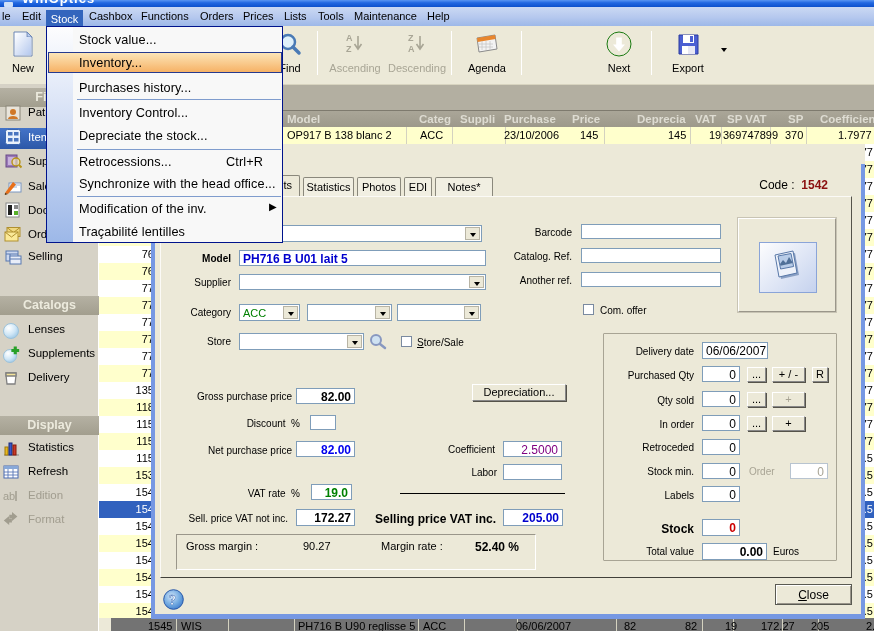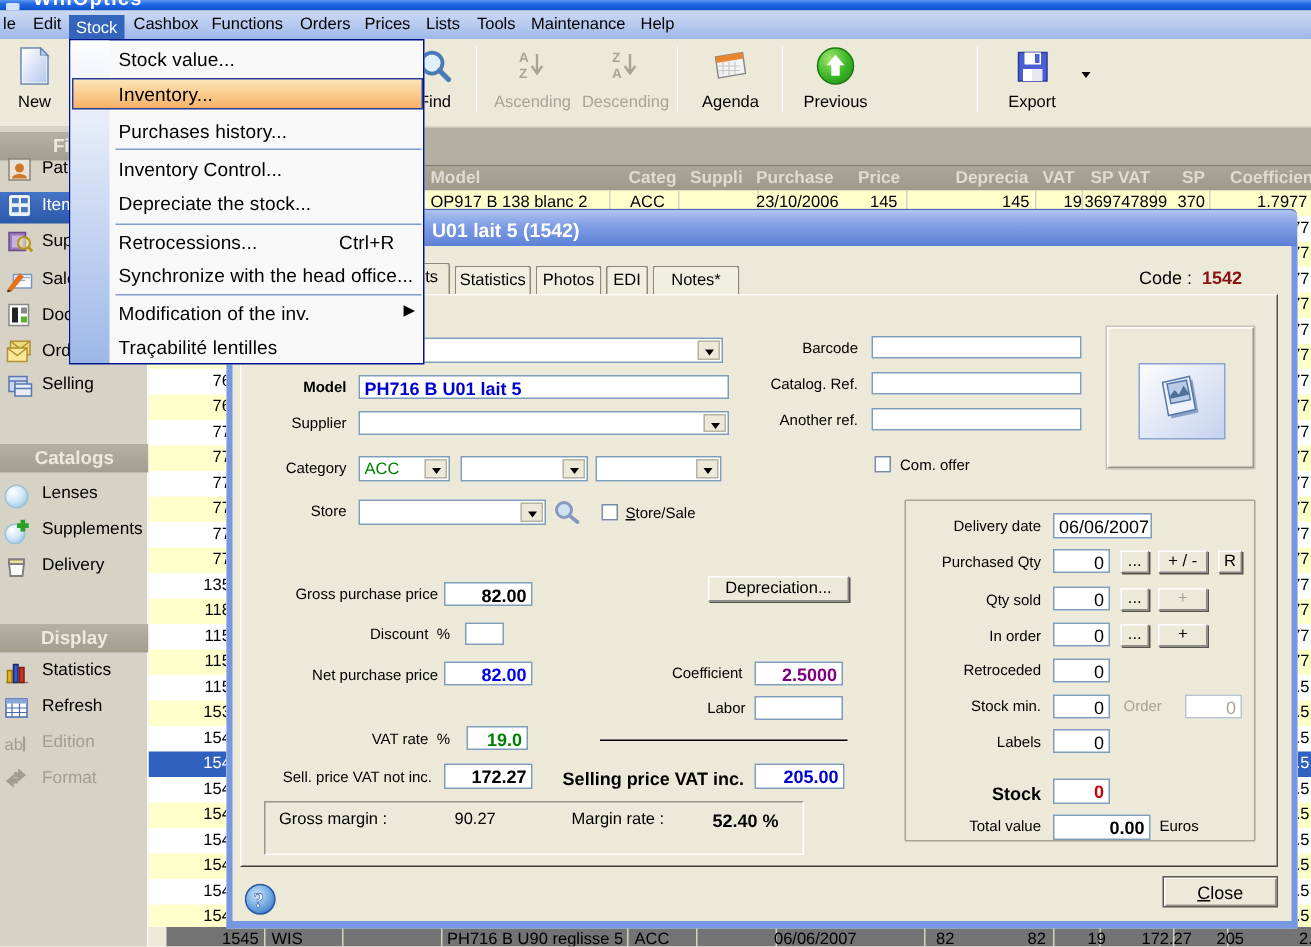--- a/index.html
+++ b/index.html
@@ -122,33 +122,26 @@
 <svg width="27" height="24" style="margin-top:4px" viewBox="0 0 27 24">
           <path d="M3 6 l18-3 l2 14 l-18 3 z" fill="#f3f3f3" stroke="#8a8a8a"></path>
           <path d="M3 6 l18-3 l.6 4 l-18 3 z" fill="#e8862d"></path>
           <g stroke="#c6c6c6" stroke-width=".8">
             <path d="M5 12 h14 M5 15 h14"></path>
             <path d="M8 9 v9 M12 9 v9 M16 9 v9"></path>
           </g>
         </svg>
 <div class="lab">Agenda</div></div>
 <div class="tsep" style="left:521px"></div>
-<div class="tbtn" style="left:532px;width:50px">
+<div class="tbtn" style="left:596px;width:46px">
 <svg width="26" height="26" style="margin-top:3px" viewBox="0 0 26 26">
-          <defs>
-            <radialGradient id="gg" cx=".35" cy=".3" r=".9">
-              <stop offset="0" stop-color="#9fe66a"></stop>
-              <stop offset=".55" stop-color="#3db529"></stop>
-              <stop offset="1" stop-color="#1e8a12"></stop>
-            </radialGradient>
-          </defs>
           <circle cx="13" cy="13" r="12" fill="url(#gg)" stroke="#1a7a10"></circle>
-          <path d="M13 5.5 l6 7 h-3.2 v7 h-5.6 v-7 H7 z" fill="#fff"></path>
-        </svg>
-<div class="lab">Previous</div></div>
+          <path d="M13 20.5 l-6-7 h3.2 v-7 h5.6 v7 h3.2 z" fill="#fff"></path>
+        </svg>
+<div class="lab">Next</div></div>
 <div class="tsep" style="left:651px"></div>
 <div class="tbtn" style="left:663px;width:50px">
 <svg width="23" height="23" style="margin-top:5px" viewBox="0 0 23 23">
           <path d="M2 2 h19 v19 h-19 z" fill="#4b5fd2" stroke="#2b3a9e"></path>
           <path d="M6 2 h11 v8 h-11 z" fill="#fff"></path>
           <path d="M13 3 h3 v6 h-3 z" fill="#4b5fd2"></path>
           <path d="M5 13 h13 v8 h-13 z" fill="#e8e8f4"></path>
           <path d="M5 13 h6 v8 h-6 z" fill="#fff"></path>
         </svg>
 <div class="lab">Export</div></div>
@@ -458,23 +451,20 @@
       <span style="left:312px">ACC</span>
 <span style="left:405px">06/06/2007</span>
       <span style="left:513px">82</span>
       <span style="left:574px">82</span>
 <span style="left:614px">19</span>
       <span style="left:650px">172.27</span>
       <span style="left:700px">205</span>
 <span style="left:755px">2.5</span>
 </div>
 <div id="dialog" class="abs">
-<div id="dlg-title">
-        <span>U01 lait 5 (1542)</span>
-      </div>
 <div id="dlg-body">
 <div class="tab" style="left:25px;top:11px;width:120px;height:21px;text-align:right;padding-right:7px;background:#ece9d8">Componen​ts</div>
 <div class="tab" style="left:148px;left:148px;width:51px">Statistics</div>
 <div class="tab" style="left:202px;width:44px">Photos</div>
 <div class="tab" style="left:249px;width:28px">EDI</div>
 <div class="tab" style="left:280px;width:58px">Notes*</div>
 <div class="lbl" style="left:560px;top:14px;width:113px;text-align:right;font-size:12px">Code :&nbsp; <b style="color:#8b1010">1542</b></div>
 <div id="tabpage"></div>
 <div class="combo" style="left:85px;top:61px;width:242px;height:17px">
           <div class="ca"></div>
@@ -523,21 +513,21 @@
 <div class="abs" style="left:246px;top:172px;width:11px;height:11px;background:#fff;border:1px solid #7a8aa0"></div>
 <div class="lbl" style="left:262px;top:173px;text-align:left"><u>S</u>tore/Sale</div>
 <div class="lbl" style="left:21px;top:227px;width:116px">Gross purchase price</div>
 <div class="inp r" style="left:141px;top:224px;width:59px;height:16px;font-weight:bold">82.00</div>
 <div class="lbl" style="left:29px;top:254px;width:116px">Discount&nbsp; %</div>
 <div class="inp r" style="left:155px;top:251px;width:26px;height:15px"></div>
 <div class="lbl" style="left:21px;top:281px;width:116px">Net purchase price</div>
 <div class="inp r" style="left:141px;top:277px;width:59px;height:16px;font-weight:bold;color:#0000ee">82.00</div>
 <div class="btn" style="left:317px;top:220px;width:94px;height:17px;padding-top:1px">Depreciation...</div>
 <div class="lbl" style="left:240px;top:280px;width:100px">Coefficient</div>
-<div class="inp r" style="left:348px;top:277px;width:59px;height:16px;font-weight:bold;color:#800080">2.5000</div>
+<div class="inp r" style="left:348px;top:277px;width:59px;height:16px;font-weight:normal;color:#800080">2.5000</div>
 <div class="lbl" style="left:242px;top:303px;width:100px">Labor</div>
 <div class="inp r" style="left:348px;top:300px;width:59px;height:16px"></div>
 <div class="abs" style="left:245px;top:329px;width:165px;height:1px;background:#000"></div>
 <div class="lbl" style="left:29px;top:324px;width:116px">VAT rate&nbsp; %</div>
 <div class="inp r" style="left:156px;top:320px;width:41px;height:16px;font-weight:bold;color:#008000">19.0</div>
 <div class="lbl" style="left:17px;top:349px;width:116px">Sell. price VAT not inc.</div>
 <div class="inp r" style="left:141px;top:345px;width:59px;height:17px;font-weight:bold">172.27</div>
 <div class="lbl" style="left:186px;top:348px;width:155px;font-weight:bold;font-size:12px">Selling price VAT inc.</div>
 <div class="inp r" style="left:348px;top:345px;width:60px;height:17px;font-weight:bold;color:#0000cd">205.00</div>
 <div class="abs" style="left:21px;top:370px;width:360px;height:36px;border:1px solid #9a968a;border-bottom-color:#fff;border-right-color:#fff;font-size:11px">

